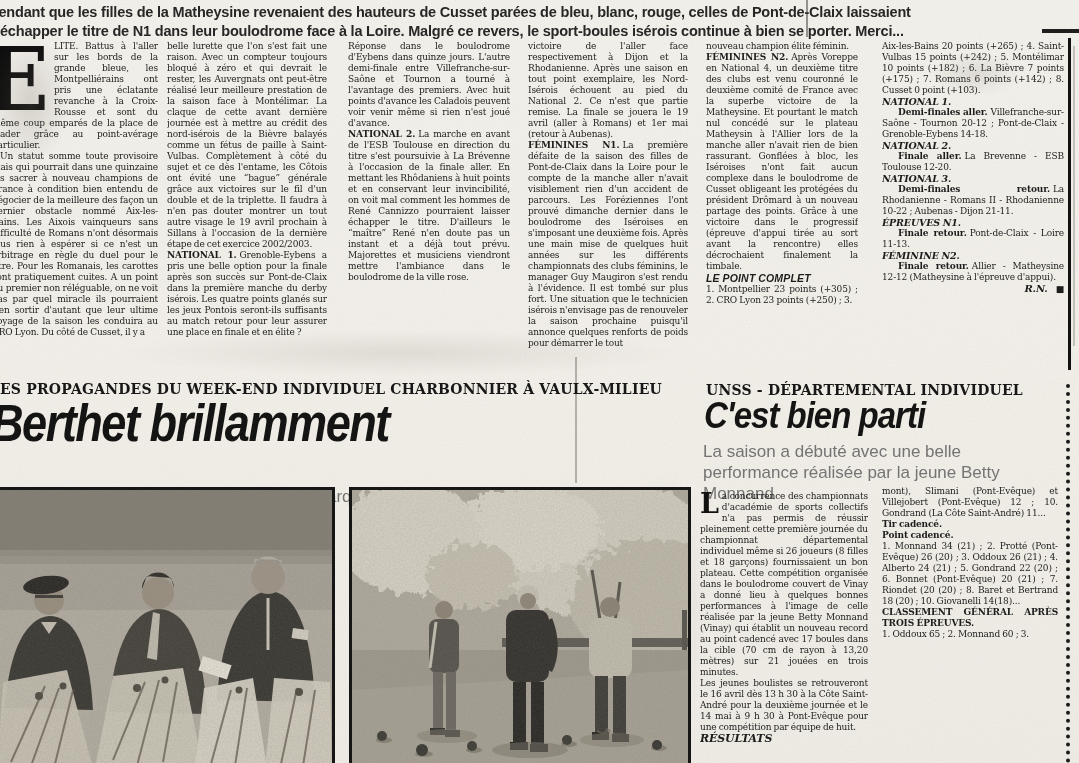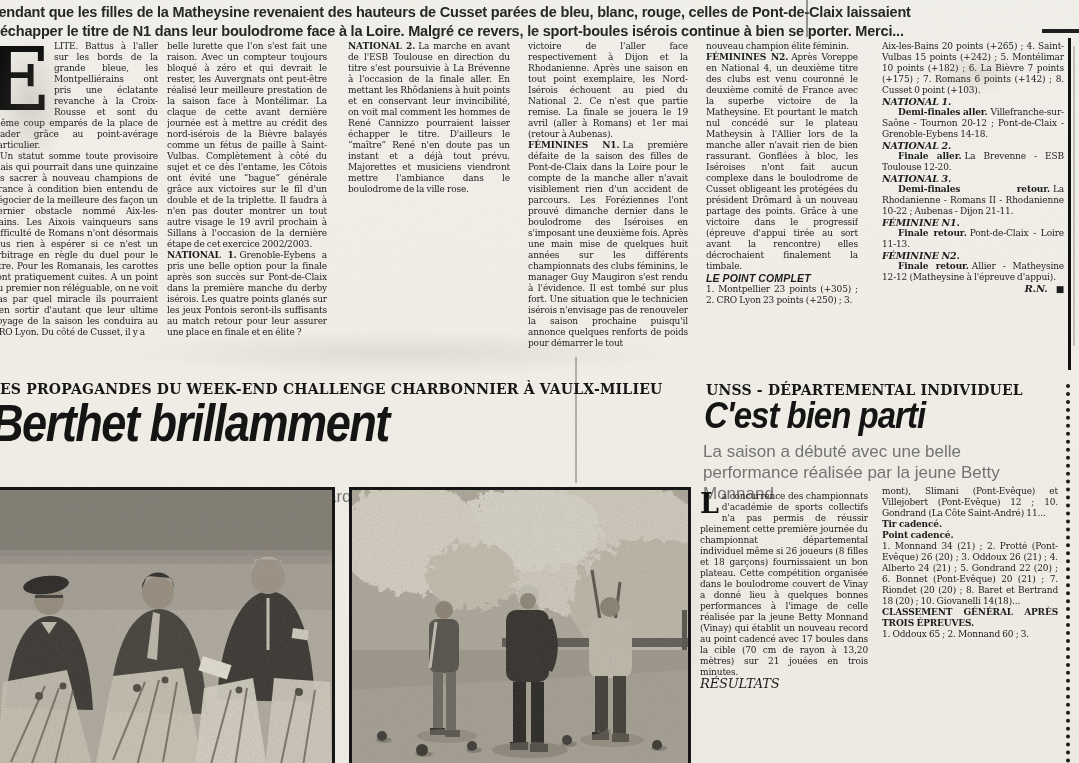--- a/index.html
+++ b/index.html
@@ -57,21 +57,21 @@
   .photo{position:absolute;border:3px solid #121212;background:#a8a296;overflow:hidden;}
   .photo1{left:-6px;top:487px;width:335px;height:278px;}
   .photo2{left:349px;top:487px;width:336px;height:278px;}
   .photo svg{display:block;}
   .colbot{position:absolute;overflow:hidden;text-align:justify;
           font-size:9px;line-height:11px;letter-spacing:-0.15px;word-spacing:-0.5px;color:#191919;}
   .colbot p{margin:0;}
   .colA{left:700px;top:491px;width:168px;height:272px;}
   .colB{left:882px;top:486px;width:176px;height:277px;}
   .dropcap-sm{float:left;font:700 27px/23px "DejaVu Serif",serif;margin:1px 3px 0 0;color:#0c0c0c;}
-  .results-title{font-style:italic;font-weight:400;font-size:13px;margin-top:2px;}
+  .results-title{font-style:italic;font-weight:700;font-size:11px;margin-top:2px;}
   .res-h{font-weight:700;margin-top:1px;}
   .noise{position:absolute;left:0;top:0;pointer-events:none;}
 </style>
 </head>
 <body>
 
 <header class="abs chapeau">
   <p class="l1">Pendant que les filles de la Matheysine revenaient des hauteurs de Cusset parées de bleu, blanc, rouge, celles de Pont-de-Claix laissaient</p>
   <p class="l2">échapper le titre de N1 dans leur boulodrome face à la Loire. Malgré ce revers, le sport-boules isérois continue à bien se porter. Merci...</p>
 </header>
@@ -81,20 +81,21 @@
     <p><span class="dropcap-big">E</span><span>LITE. Battus à l'aller sur les bords de la grande bleue, les Montpelliérains ont pris une éclatante revanche à la Croix-Rousse et sont du même coup emparés de la place de leader grâce au point-avérage particulier.</span></p>
     <p class="ind">Un statut somme toute provisoire mais qui pourrait dans une quinzaine les sacrer à nouveau champions de France à condition bien entendu de négocier de la meilleure des façon un dernier obstacle nommé Aix-les-Bains. Les Aixois vainqueurs sans difficulté de Romans n'ont désormais plus rien à espérer si ce n'est un arbitrage en règle du duel pour le titre. Pour les Romanais, les carottes sont pratiquement cuites. A un point du premier non réléguable, on ne voit pas par quel miracle ils pourraient s'en sortir d'autant que leur ultime voyage de la saison les conduira au CRO Lyon. Du côté de Cusset, il y a</p>
   </div>
 
   <div class="col c2">
     <p>belle lurette que l'on s'est fait une raison. Avec un compteur toujours bloqué à zéro et qui devrait le rester, les Auvergnats ont peut-être réalisé leur meilleure prestation de la saison face à Montélimar. La claque de cette avant dernière journée est à mettre au crédit des nord-isérois de la Bièvre balayés comme un fétus de paille à Saint-Vulbas. Complètement à côté du sujet et ce dès l'entame, les Côtois ont évité une “bague” générale grâce aux victoires sur le fil d'un double et de la triplette. Il faudra à n'en pas douter montrer un tout autre visage le 19 avril prochain à Sillans à l'occasion de la dernière étape de cet exercice 2002/2003.</p>
     <p><b class="runin">NATIONAL 1.</b><span>Grenoble-Eybens a pris une belle option pour la finale après son succès sur Pont-de-Claix dans la première manche du derby isérois. Les quatre points glanés sur les jeux Pontois seront-ils suffisants au match retour pour leur assurer une place en finale et en élite ?</span></p>
   </div>
 
   <div class="col c3">
+    <p>Réponse dans le boulodrome d'Eybens dans quinze jours. L'autre demi-finale entre Villefranche-sur-Saône et Tournon a tourné à l'avantage des premiers. Avec huit points d'avance les Caladois peuvent voir venir même si rien n'est joué d'avance.</p>
     <p><b class="runin">NATIONAL 2.</b><span>La marche en avant de l'ESB Toulouse en direction du titre s'est poursuivie à La Brévenne à l'occasion de la finale aller. En mettant les Rhôdaniens à huit points et en conservant leur invincibilité, on voit mal comment les hommes de René Cannizzo pourraient laisser échapper le titre. D'ailleurs le “maître” René n'en doute pas un instant et a déjà tout prévu. Majorettes et musiciens viendront mettre l'ambiance dans le boulodrome de la ville rose.</span></p>
   </div>
 
   <div class="col c4">
     <p>victoire de l'aller face respectivement à Dijon et la Rhodanienne. Après une saison en tout point exemplaire, les Nord-Isérois échouent au pied du National 2. Ce n'est que partie remise. La finale se jouera le 19 avril (aller à Romans) et 1er mai (retour à Aubenas).</p>
     <p><b class="runin">FÉMININES N1.</b><span>La première défaite de la saison des filles de Pont-de-Claix dans la Loire pour le compte de la manche aller n'avait visiblement rien d'un accident de parcours. Les Foréziennes l'ont prouvé dimanche dernier dans le boulodrome des Iséroises en s'imposant une deuxième fois. Après une main mise de quelques huit années sur les différents championnats des clubs féminins, le manager Guy Maugiron s'est rendu à l'évidence. Il est tombé sur plus fort. Une situation que le technicien isérois n'envisage pas de renouveler la saison prochaine puisqu'il annonce quelques renforts de poids pour démarrer le tout</span></p>
   </div>
 
   <div class="col c5">
     <p>nouveau champion élite féminin.</p>
@@ -104,40 +105,40 @@
   </div>
 
   <div class="col c6">
     <p>Aix-les-Bains 20 points (+265) ; 4. Saint-Vulbas 15 points (+242) ; 5. Montélimar 10 points (+182) ; 6. La Bièvre 7 points (+175) ; 7. Romans 6 points (+142) ; 8. Cusset 0 point (+103).</p>
     <p class="cap-h">NATIONAL 1.</p>
     <p><span class="lbl">Demi-finales aller.</span><span>Villefranche-sur-Saône - Tournon 20-12 ; Pont-de-Claix - Grenoble-Eybens 14-18.</span></p>
     <p class="cap-h">NATIONAL 2.</p>
     <p><span class="lbl">Finale aller.</span><span>La Brevenne - ESB Toulouse 12-20.</span></p>
     <p class="cap-h">NATIONAL 3.</p>
     <p><span class="lbl">Demi-finales retour.</span><span>La Rhodanienne - Romans II - Rhodanienne 10-22 ; Aubenas - Dijon 21-11.</span></p>
-    <p class="cap-h">FÉMININE N1.</p>
+    <p class="cap-h">ÉPREUVES N1.</p>
     <p><span class="lbl">Finale retour.</span><span>Pont-de-Claix - Loire 11-13.</span></p>
     <p class="cap-h">FÉMININE N2.</p>
     <p><span class="lbl">Finale retour.</span><span>Allier - Matheysine 12-12 (Matheysine à l'épreuve d'appui).</span></p>
     <p class="sig"><i>R.N.</i><span class="sq">■</span></p>
   </div>
 </section>
 
 <div class="abs vline-top"></div>
 <div class="abs htick"></div>
 <div class="abs vline-dotted"></div>
 <div class="abs crease1 smudge"></div>
 <div class="abs crease2 smudge"></div>
 <div class="abs edge-streak smudge"></div>
 <div class="abs sm1 smudge"></div>
 <div class="abs sm2 smudge"></div>
 <div class="abs sm3 smudge"></div>
 <div class="abs sm4 smudge"></div>
 
-<div class="abs kicker kicker-left">ES PROPAGANDES DU WEEK-END CHALLENGE CHARBONNIER À VAULX-MILIEU</div>
+<div class="abs kicker kicker-left">ES PROPAGANDES DU WEEK-END INDIVIDUEL CHARBONNIER À VAULX-MILIEU</div>
 <div class="abs headline headline-left">Berthet brillamment</div>
 <div class="abs subhead subhead-left">a reprise au stade bouliste vaulxois a été marqué par un concours de belle facture</div>
 
 <div class="abs kicker kicker-right">UNSS - DÉPARTEMENTAL INDIVIDUEL</div>
 <div class="abs headline headline-right">C'est bien parti</div>
 <div class="abs subhead subhead-right">La saison a débuté avec une belle performance réalisée par la jeune Betty Monnand</div>
 
 <div class="photo photo1">
   <svg width="335" height="278" viewBox="0 0 335 278" xmlns="http://www.w3.org/2000/svg">
     <defs>
@@ -265,20 +266,21 @@
         <circle cx="250" cy="238" r="4" fill="#393732"></circle>
       <ellipse cx="307" cy="258" rx="8" ry="3" fill="#6f6a5e" opacity="0.6"></ellipse>
         <circle cx="305" cy="255" r="5" fill="#34322d"></circle>
     </g>
     <rect width="336" height="278" filter="url(#grain2)" opacity="0.5"></rect>
   </svg>
 </div>
 
 <div class="colbot colA">
   <p><span class="dropcap-sm">L</span><span>a concurrence des championnats d'académie de sports collectifs n'a pas permis de réussir pleinement cette première journée du championnat départemental individuel même si 26 joueurs (8 filles et 18 garçons) fournissaient un bon plateau. Cette compétition organisée dans le boulodrome couvert de Vinay a donné lieu à quelques bonnes performances à l'image de celle réalisée par la jeune Betty Monnand (Vinay) qui établit un nouveau record au point cadencé avec 17 boules dans la cible (70 cm de rayon à 13,20 mètres) sur 21 jouées en trois minutes.</span></p>
+  <p>Les jeunes boulistes se retrouveront le 16 avril dès 13 h 30 à la Côte Saint-André pour la deuxième journée et le 14 mai à 9 h 30 à Pont-Evêque pour une compétition par équipe de huit.</p>
   <p class="results-title">RÉSULTATS</p>
 </div>
 
 <div class="colbot colB">
   <p>mont), Slimani (Pont-Evêque) et Villejobert (Pont-Evêque) 12 ; 10. Gondrand (La Côte Saint-André) 11...</p>
   <p class="res-h">Tir cadencé.</p>
   <p class="res-h">Point cadencé.</p>
   <p>1. Monnand 34 (21) ; 2. Protté (Pont-Evêque) 26 (20) ; 3. Oddoux 26 (21) ; 4. Alberto 24 (21) ; 5. Gondrand 22 (20) ; 6. Bonnet (Pont-Evêque) 20 (21) ; 7. Riondet (20 (20) ; 8. Baret et Bertrand 18 (20) ; 10. Giovanelli 14(18)...</p>
   <p class="res-h">CLASSEMENT GÉNÉRAL APRÈS TROIS ÉPREUVES.</p>
   <p>1. Oddoux 65 ; 2. Monnand 60 ; 3.</p>

